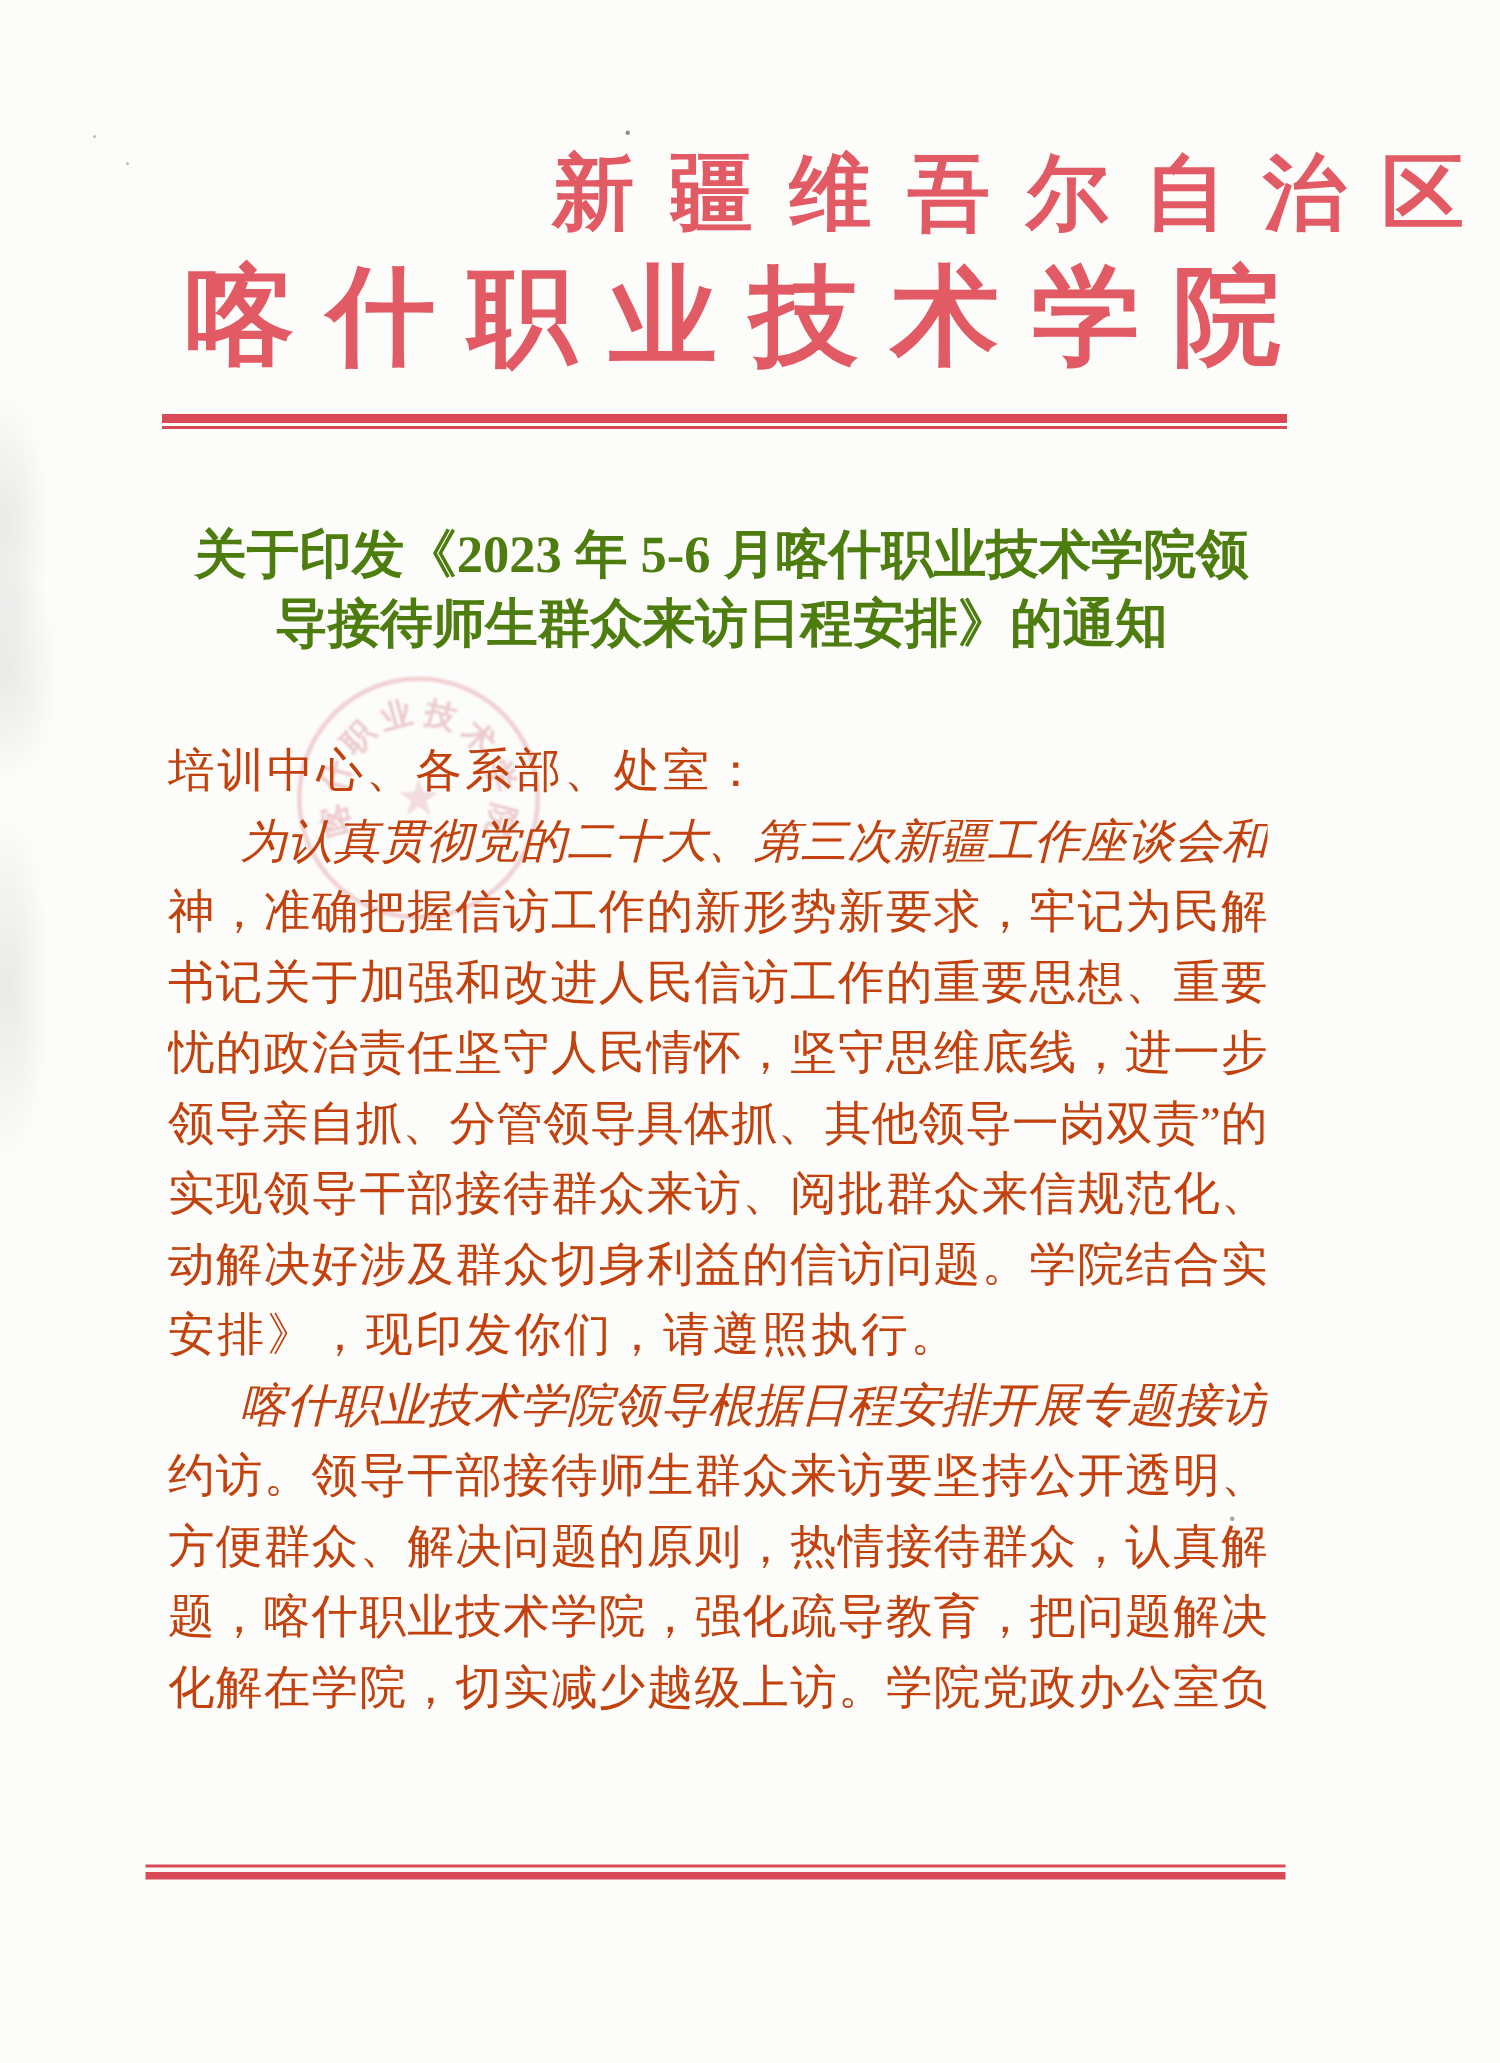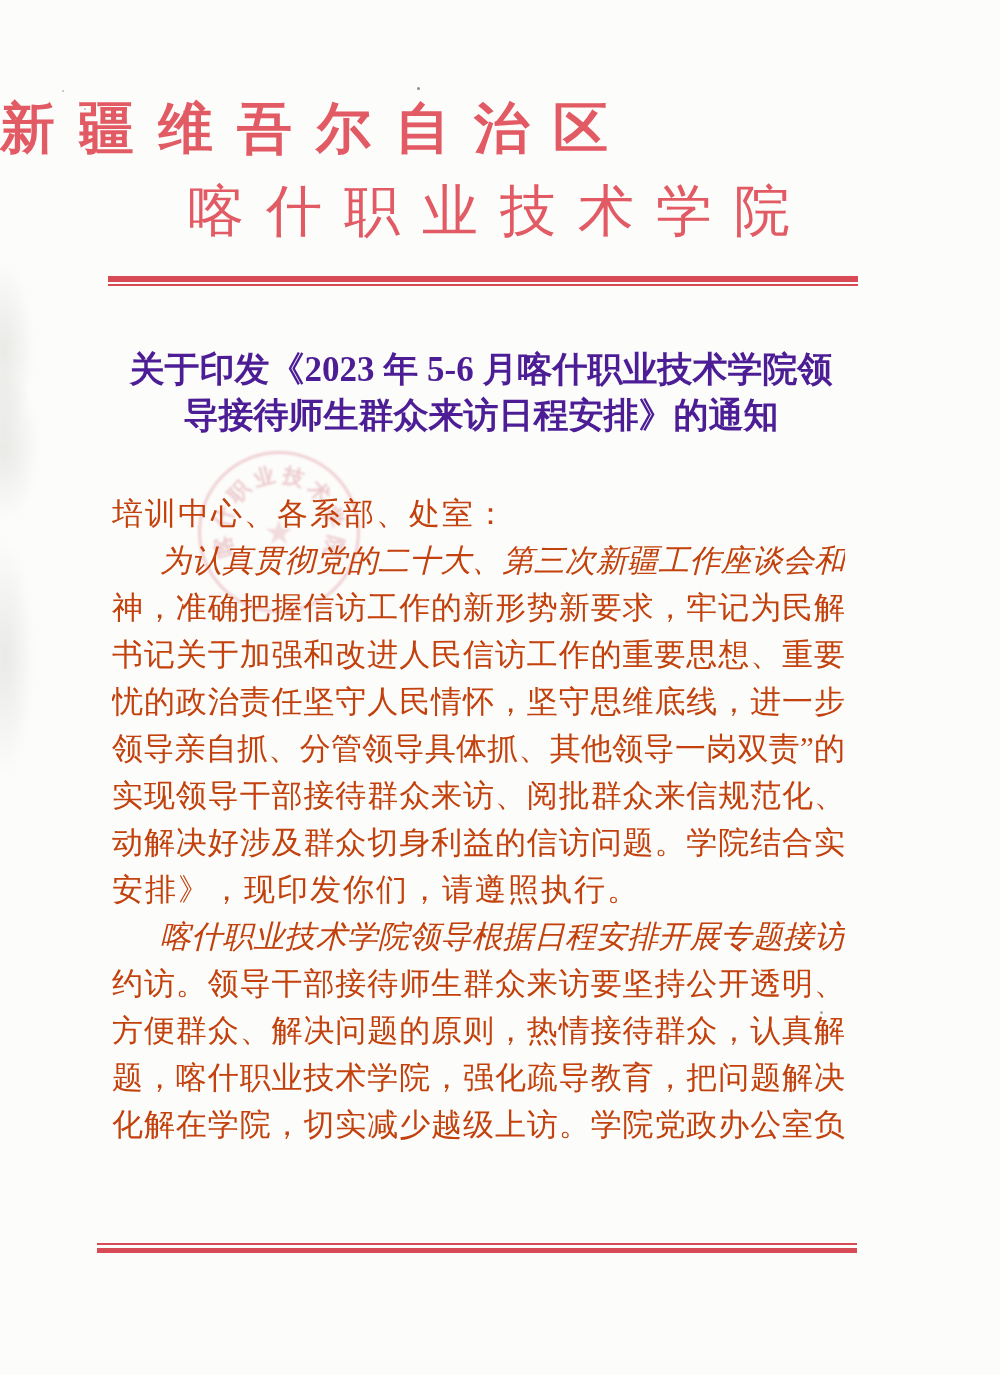--- a/index.html
+++ b/index.html
@@ -13,30 +13,30 @@
     height:1375px;
     background:#fcfcfb;
     overflow:hidden;
     font-family:"Liberation Serif","DejaVu Serif",serif;
     color:#1c1c1c;
   }
 
   
   .org-line1{
     position:absolute; top:94px; left:0; right:0;
-    text-align:left;
+    text-align:right;
     font-size:55px; font-weight:700;
     letter-spacing:24px;
     line-height:70px;
     color:var(--red-text);
   }
   .org-line2{
     position:absolute; top:168px; left:0; right:0;
     text-align:center;
-    font-size:56px; font-weight:400;
+    font-size:72px; font-weight:700;
     letter-spacing:22px;
     line-height:86px;
     color:var(--red-text);
   }
   .rule-top{
     position:absolute; left:108px; top:276px;
     width:750px; height:10px;
     box-sizing:border-box;
     border-top:6px solid var(--red-rule);
     border-bottom:2px solid var(--red-rule);
@@ -48,21 +48,21 @@
     border-top:2px solid var(--red-rule);
     border-bottom:5px solid var(--red-rule);
   }
 
   
   .doc-title{
     position:absolute; left:105px; top:347px; width:752px;
     text-align:center;
     font-size:35px; font-weight:700;
     line-height:46px;
-    color:#4c1d95;
+    color:#4d7c0f;
   }
 
   
   .body-block{
     position:absolute; left:112px; top:490px; width:733px;
     font-size:31px;
     color:#c2410c;
   }
   .bline{
     height:47px; line-height:47px;

